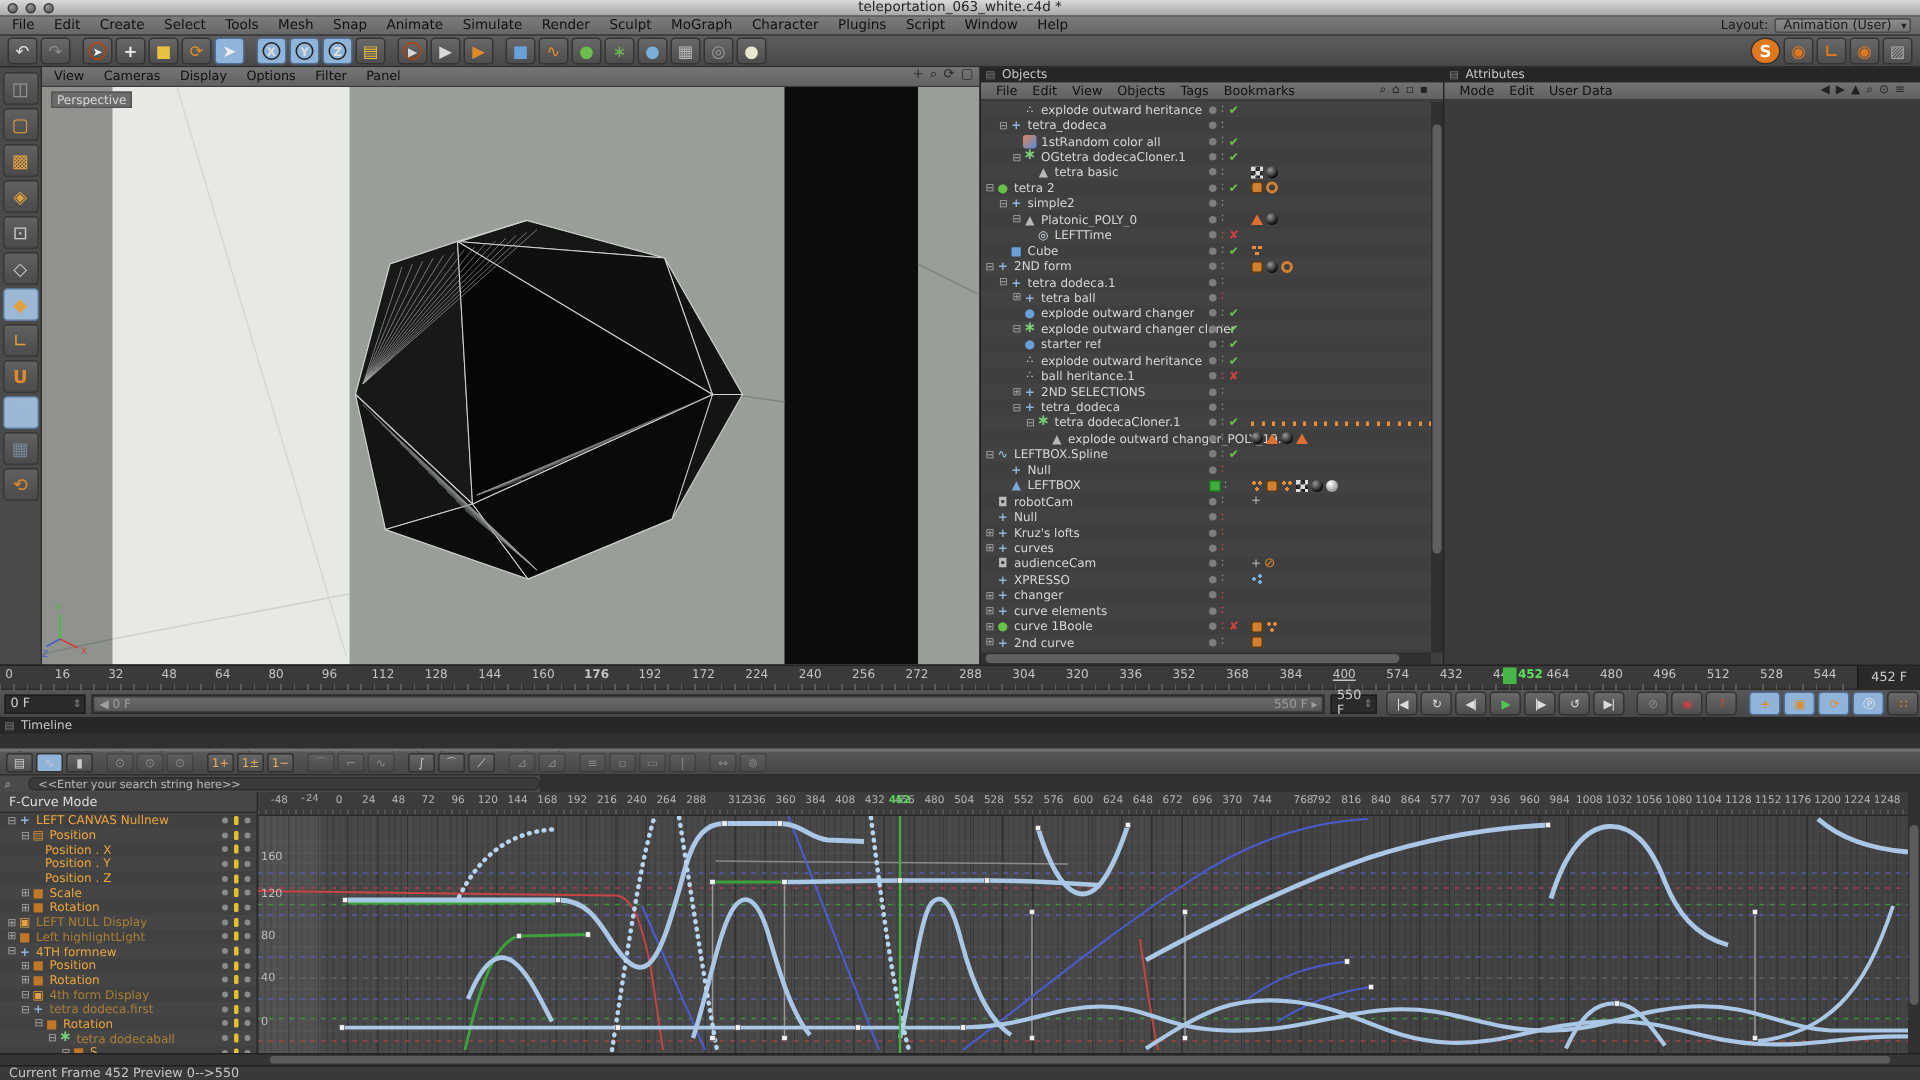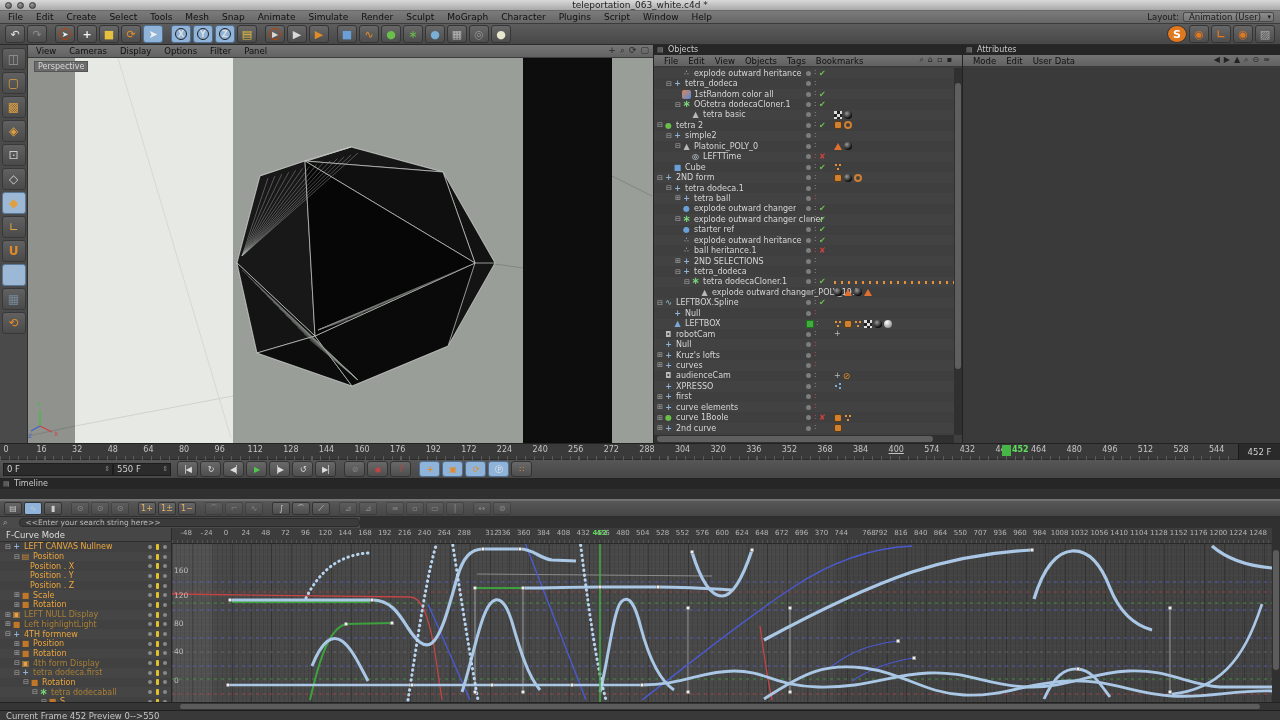--- a/index.html
+++ b/index.html
@@ -703,21 +703,21 @@
           <span class="vdot"></span>
           <span class="ddots" style="color: rgb(144, 144, 144);">∶</span>
         </span>
         <span class="otags">
           <span class="tag tag-xp"></span>
         </span>
       </div>
       <div class="orow" style="padding-left: 2px;">
         <span class="oexp">⊞</span>
         <span class="ic oicon ic-null">+</span>
-        <span class="olabel">first</span>
+        <span class="olabel">changer</span>
         <span class="ocols">
           <span class="vdot"></span>
           <span class="ddots" style="color: rgb(208, 80, 80);">∶</span>
         </span>
       </div>
       <div class="orow" style="padding-left: 2px;">
         <span class="oexp">⊞</span>
         <span class="ic oicon ic-null">+</span>
         <span class="olabel">curve elements</span>
         <span class="ocols">
@@ -779,21 +779,21 @@
       <span class="ps-num" style="left: 41.608px;">16</span>
       <span class="ps-num" style="left: 77.216px;">32</span>
       <span class="ps-num" style="left: 112.824px;">48</span>
       <span class="ps-num" style="left: 148.432px;">64</span>
       <span class="ps-num" style="left: 184.04px;">80</span>
       <span class="ps-num" style="left: 219.648px;">96</span>
       <span class="ps-num" style="left: 255.256px;">112</span>
       <span class="ps-num" style="left: 290.864px;">128</span>
       <span class="ps-num" style="left: 326.472px;">144</span>
       <span class="ps-num" style="left: 362.08px;">160</span>
-      <span class="ps-num" style="left: 397.688px;">176</span>
+      <span class="ps-num" style="left: 397.688px; font-weight: bold;">176</span>
       <span class="ps-num" style="left: 433.296px;">192</span>
       <span class="ps-num" style="left: 468.904px;">172</span>
       <span class="ps-num" style="left: 504.512px;">224</span>
       <span class="ps-num" style="left: 540.12px;">240</span>
       <span class="ps-num" style="left: 575.728px;">256</span>
       <span class="ps-num" style="left: 611.336px;">272</span>
       <span class="ps-num" style="left: 646.944px;">288</span>
       <span class="ps-num" style="left: 682.552px;">304</span>
       <span class="ps-num" style="left: 718.16px;">320</span>
       <span class="ps-num" style="left: 753.768px;">336</span>
@@ -813,20 +813,25 @@
       <div id="ps-cur" style="left: 1001.93px;"></div>
       <span id="ps-curlabel" style="left: 1011.93px;">452</span>
     </div>
   <div id="ps-curbox">452 F</div>
 </div>
 
 <div id="transport" class="abs">
   <span class="spin" style="margin-left:3px;width:110px">
     <span>0 F</span>
       <span class="stp" style="position:absolute;right:2px">⇕</span>
+  </span>
+  <span id="range-slider">
+    <span class="bar"></span>
+    <span class="lab" style="left:4px">◀ 0 F</span>
+    <span class="lab" style="right:4px">550 F ▸</span>
   </span>
   <span class="spin" style="width:58px">
     <span>550 F</span>
       <span class="stp" style="position:absolute;right:2px">⇕</span>
   </span>
   <span id="transport-buttons" style="display:flex;margin-left:5px">
       <span class="tpbtn">|◀</span>
       <span class="tpbtn">↻</span>
       <span class="tpbtn">◀|</span>
       <span class="tpbtn" style="color: rgb(78, 201, 78);">▶</span>
@@ -1106,29 +1111,29 @@
     <span class="fr-num" style="left: 589.896px;">648</span>
     <span class="fr-num" style="left: 609.744px;">672</span>
     <span class="fr-num" style="left: 629.592px;">696</span>
     <span class="fr-num" style="left: 649.44px;">370</span>
     <span class="fr-num" style="left: 669.288px; text-align: center;">744</span>
     <span class="fr-num" style="left: 697px;">768</span>
     <span class="fr-num" style="left: 708.984px;">792</span>
     <span class="fr-num" style="left: 728.832px;">816</span>
     <span class="fr-num" style="left: 748.68px;">840</span>
     <span class="fr-num" style="left: 768.528px;">864</span>
-    <span class="fr-num" style="left: 788.376px;">550</span>
+    <span class="fr-num" style="left: 788.376px;">577</span>
     <span class="fr-num" style="left: 808.224px;">707</span>
     <span class="fr-num" style="left: 828.072px;">936</span>
     <span class="fr-num" style="left: 847.92px;">960</span>
     <span class="fr-num" style="left: 867.768px;">984</span>
     <span class="fr-num" style="left: 887.616px;">1008</span>
     <span class="fr-num" style="left: 907.464px;">1032</span>
     <span class="fr-num" style="left: 927.312px;">1056</span>
-    <span class="fr-num" style="left: 947.16px;">1410</span>
+    <span class="fr-num" style="left: 947.16px;">1080</span>
     <span class="fr-num" style="left: 967.008px;">1104</span>
     <span class="fr-num" style="left: 986.856px;">1128</span>
     <span class="fr-num" style="left: 1006.7px;">1152</span>
     <span class="fr-num" style="left: 1026.55px;">1176</span>
     <span class="fr-num" style="left: 1046.4px;">1200</span>
     <span class="fr-num" style="left: 1066.25px;">1224</span>
     <span class="fr-num" style="left: 1086.1px;">1248</span>
     <span class="fr-num" style="left: 427.804px; color: rgb(86, 216, 86); font-weight: bold;">452</span>
   </div>
 <div id="fc-graph" class="abs">

